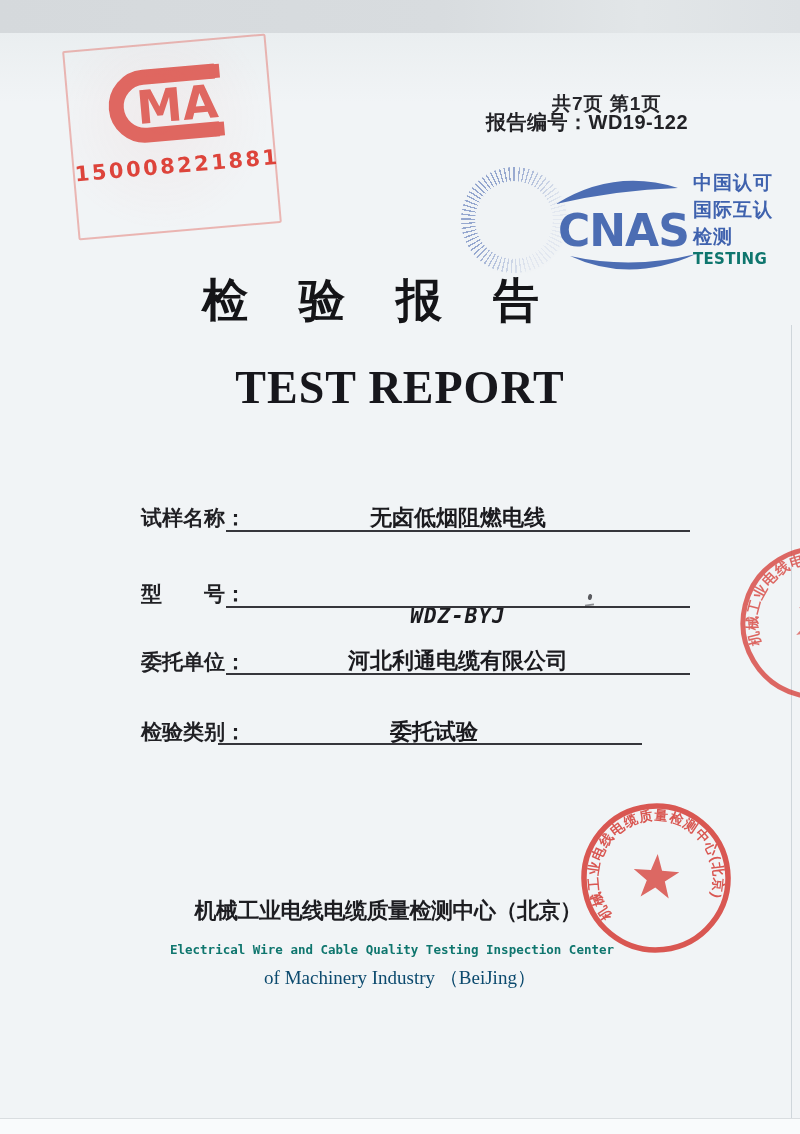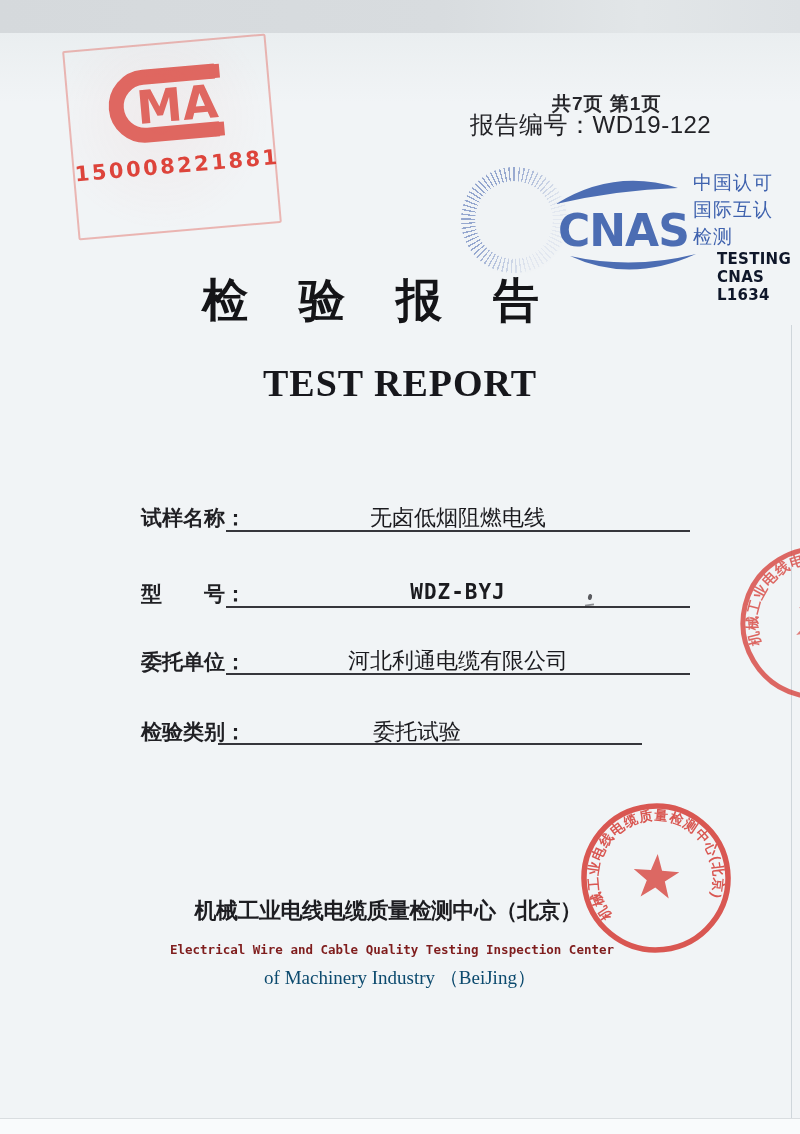--- a/index.html
+++ b/index.html
@@ -15,65 +15,65 @@
   .scan-band-top{left:0;top:0;width:800px;height:33px;
     background:linear-gradient(90deg,#d5d9dc 0%,#d8dcdf 55%,#e2e6e8 80%,#dde1e4 100%);}
   .scan-band-upper{left:0;top:33px;width:800px;height:70px;
     background:linear-gradient(180deg,#eaeef0 0%,#f1f4f6 100%);}
   .scan-edge-right{left:791px;top:325px;width:1px;height:809px;background:rgba(120,135,150,.28);}
   .scan-band-bottom-line{left:0;top:1118px;width:800px;height:1px;background:#d9dde0;}
   .scan-band-bottom{left:0;top:1119px;width:800px;height:15px;background:#f9fbfc;}
 
   
   .page-count{left:552px;top:91px;font-size:19px;font-weight:600;color:#26262a;letter-spacing:1px;}
-  .report-no{left:470px;top:109px;font-size:24px;font-weight:400;color:#222226;letter-spacing:.5px;}
+  .report-no{left:486px;top:109px;font-size:20px;font-weight:700;color:#222226;letter-spacing:.5px;}
 
   
   .cma-stamp{left:70px;top:42px;width:200px;height:186px;
     transform:rotate(-5deg);transform-origin:50% 50%;
     border:2px solid rgba(224,82,72,.38);border-radius:2px;
     background:radial-gradient(ellipse at 45% 40%,rgba(236,120,110,.07),rgba(236,120,110,0) 70%);}
   .cma-logo-svg{position:absolute;left:24px;top:20px;opacity:.82;}
   .cma-number{position:absolute;left:0;right:0;top:110px;text-align:center;
     font-size:21px;font-weight:700;color:rgba(219,58,48,.95);letter-spacing:2.5px;
     font-family:"DejaVu Sans",sans-serif;}
 
   
   .cnas-starburst{left:461px;top:167px;width:106px;height:106px;border-radius:50%;
     background:repeating-conic-gradient(rgba(62,94,170,.85) 0deg 1.6deg,rgba(62,94,170,0) 1.6deg 5.2deg);
     opacity:.6;}
   .cnas-starburst::after{content:"";position:absolute;inset:13%;border-radius:50%;background:#f0f3f5;}
   .cnas-starburst::before{content:"";position:absolute;inset:-2px;border-radius:50%;z-index:2;
     background:linear-gradient(115deg,rgba(240,243,245,0) 35%,rgba(240,243,245,.85) 72%);}
   .cnas-logo-svg{left:550px;top:164px;opacity:.92;}
   .cnas-lines{left:693px;top:169px;width:105px;}
-  .cnas-line-cjk{font-size:19px;font-weight:400;color:#3f62ae;line-height:27px;letter-spacing:1px;}
-  .cnas-line-latin{font-size:15px;font-weight:700;color:#0f172a;line-height:18px;letter-spacing:.3px;
-    font-family:"DejaVu Sans",sans-serif;margin-left:24px;}
+  .cnas-line-cjk{font-size:19px;font-weight:700;color:#3f62ae;line-height:27px;letter-spacing:1px;}
+  .cnas-line-latin{font-size:15px;font-weight:700;color:#0f766e;line-height:18px;letter-spacing:.3px;
+    font-family:"DejaVu Sans",sans-serif;}
 
   
   .title-cn{left:202px;top:270px;font-size:46px;font-weight:700;color:#141417;
     letter-spacing:51px;white-space:nowrap;}
   .title-en{left:0;right:0;top:361px;text-align:center;
-    font-family:"Liberation Serif",serif;font-size:38px;font-weight:900;
+    font-family:"Liberation Serif",serif;font-size:46px;font-weight:900;
     letter-spacing:1px;color:#17171c;}
 
   
   .field-label{left:141px;font-size:21px;font-weight:600;color:#202024;white-space:pre;}
   .field-line{height:2px;background:#36363b;}
-  .field-value{text-align:center;font-size:22px;font-weight:400;color:#1b1b1f;}
+  .field-value{text-align:center;font-size:22px;font-weight:700;color:#1b1b1f;}
   .field-value.latin{font-family:"DejaVu Sans Mono",monospace;font-size:21px;font-weight:700;letter-spacing:1px;}
   .ink-dot{left:588px;top:594px;width:4px;height:6px;background:rgba(40,40,46,.75);border-radius:50% 50% 40% 60%;transform:rotate(15deg);}
   .ink-dot2{left:585px;top:604px;width:9px;height:2px;background:rgba(40,40,46,.5);transform:rotate(-8deg);}
 
   
   .org-cn{left:388px;top:896px;transform:translateX(-50%);white-space:nowrap;
     font-size:22px;font-weight:700;color:#1d1d21;letter-spacing:-.5px;}
   .org-en1{left:392px;top:942px;transform:translateX(-50%);white-space:nowrap;
-    font-family:"DejaVu Sans Mono",monospace;font-size:12.5px;font-weight:700;color:#7f1d1d;}
+    font-family:"DejaVu Sans Mono",monospace;font-size:12.5px;font-weight:700;color:#0f766e;}
   .org-en2{left:400px;top:965px;transform:translateX(-50%);white-space:nowrap;
     font-family:"Liberation Serif",serif;font-size:19px;font-weight:500;color:#0c4a6e;}
 
   
   .round-stamp{left:563px;top:785px;opacity:.88;}
   .partial-stamp{left:727px;top:533px;opacity:.8;}
 </style>
 </head>
 <body>
 
@@ -101,42 +101,41 @@
   <path d="M6 40 Q64 4 128 24 Q66 26 6 40 Z" fill="#3f62ae"></path>
   <text x="8" y="82" font-family="DejaVu Sans, sans-serif" font-size="44" font-weight="bold" fill="#3f62ae" letter-spacing="-1">CNAS</text>
   <path d="M20 92 Q80 120 146 90 Q82 106 20 92 Z" fill="#3f62ae"></path>
 </svg>
 
 <div class="abs cnas-lines">
   <div class="cnas-line-cjk">中国认可</div>
   <div class="cnas-line-cjk">国际互认</div>
   <div class="cnas-line-cjk">检测</div>
   <div class="cnas-line-latin">TESTING</div>
-  <div class="cnas-line-latin">CNAS L1634</div>
 </div>
 
 <div class="abs title-cn">检验报告</div>
 <div class="abs title-en">TEST REPORT</div>
 
 <div class="abs field-label" style="top:504px;">试样名称：</div>
 <div class="abs field-value" style="left:226px;top:503px;width:464px;">无卤低烟阻燃电线</div>
 <div class="abs field-line" style="left:226px;top:530px;width:464px;"></div>
 
 <div class="abs field-label" style="top:580px;">型　　号：</div>
-<div class="abs field-value latin" style="left:226px;top:580px;width:464px;">WDZ-BYJ</div>
+<div class="abs field-value latin" style="left:226px;top:604px;width:464px;font-style:italic;">WDZ-BYJ</div>
 <div class="abs field-line" style="left:226px;top:606px;width:464px;"></div>
 <div class="abs ink-dot"></div>
 <div class="abs ink-dot2"></div>
 
 <div class="abs field-label" style="top:648px;text-align:right;">委托单位：</div>
 <div class="abs field-value" style="left:226px;top:646px;width:464px;">河北利通电缆有限公司</div>
 <div class="abs field-line" style="left:226px;top:673px;width:464px;"></div>
 
 <div class="abs field-label" style="top:718px;">检验类别：</div>
-<div class="abs field-value" style="left:205px;top:717px;width:424px;">委托试验</div>
+<div class="abs field-value" style="left:222px;top:717px;width:424px;">委托试验</div>
 <div class="abs field-line" style="left:218px;top:743px;width:424px;"></div>
 
 <div class="abs org-cn">机械工业电线电缆质量检测中心（北京）</div>
 <div class="abs org-en1">Electrical Wire and Cable Quality Testing Inspection Center</div>
 <div class="abs org-en2">of Machinery Industry （BeiJing）</div>
 
 <svg class="abs round-stamp" width="186" height="186" viewBox="-93 -93 186 186">
   <g transform="rotate(-6)">
     <circle r="72" fill="none" stroke="#d6423c" stroke-width="5.5"></circle>
     <polygon points="4.2,-23.6 -4.2,-8.5 -21.2,-11.3 -9.4,1.3 -17.3,16.7 -1.7,9.4 10.5,21.6 8.4,4.5 23.8,-3.3 6.8,-6.6" fill="#d6423c" fill-opacity=".9"></polygon>

